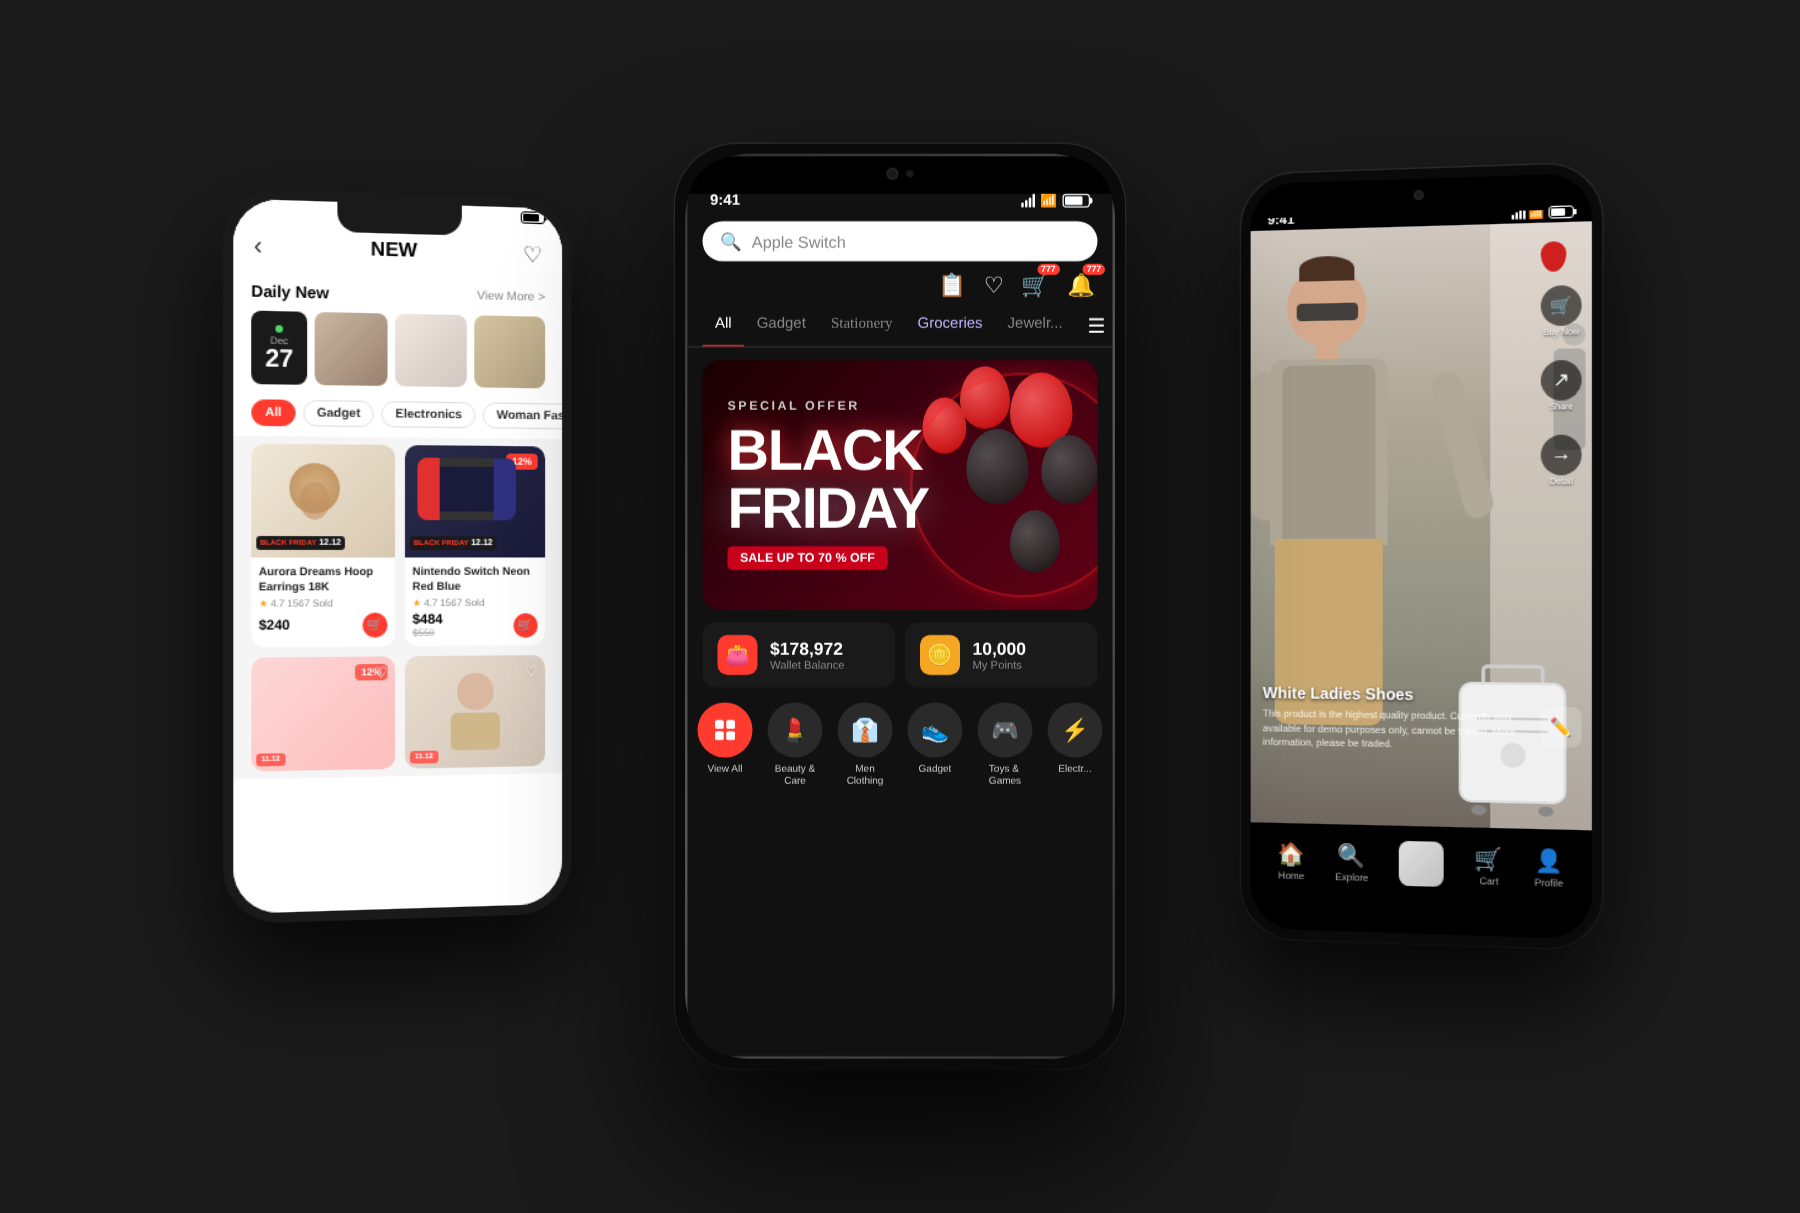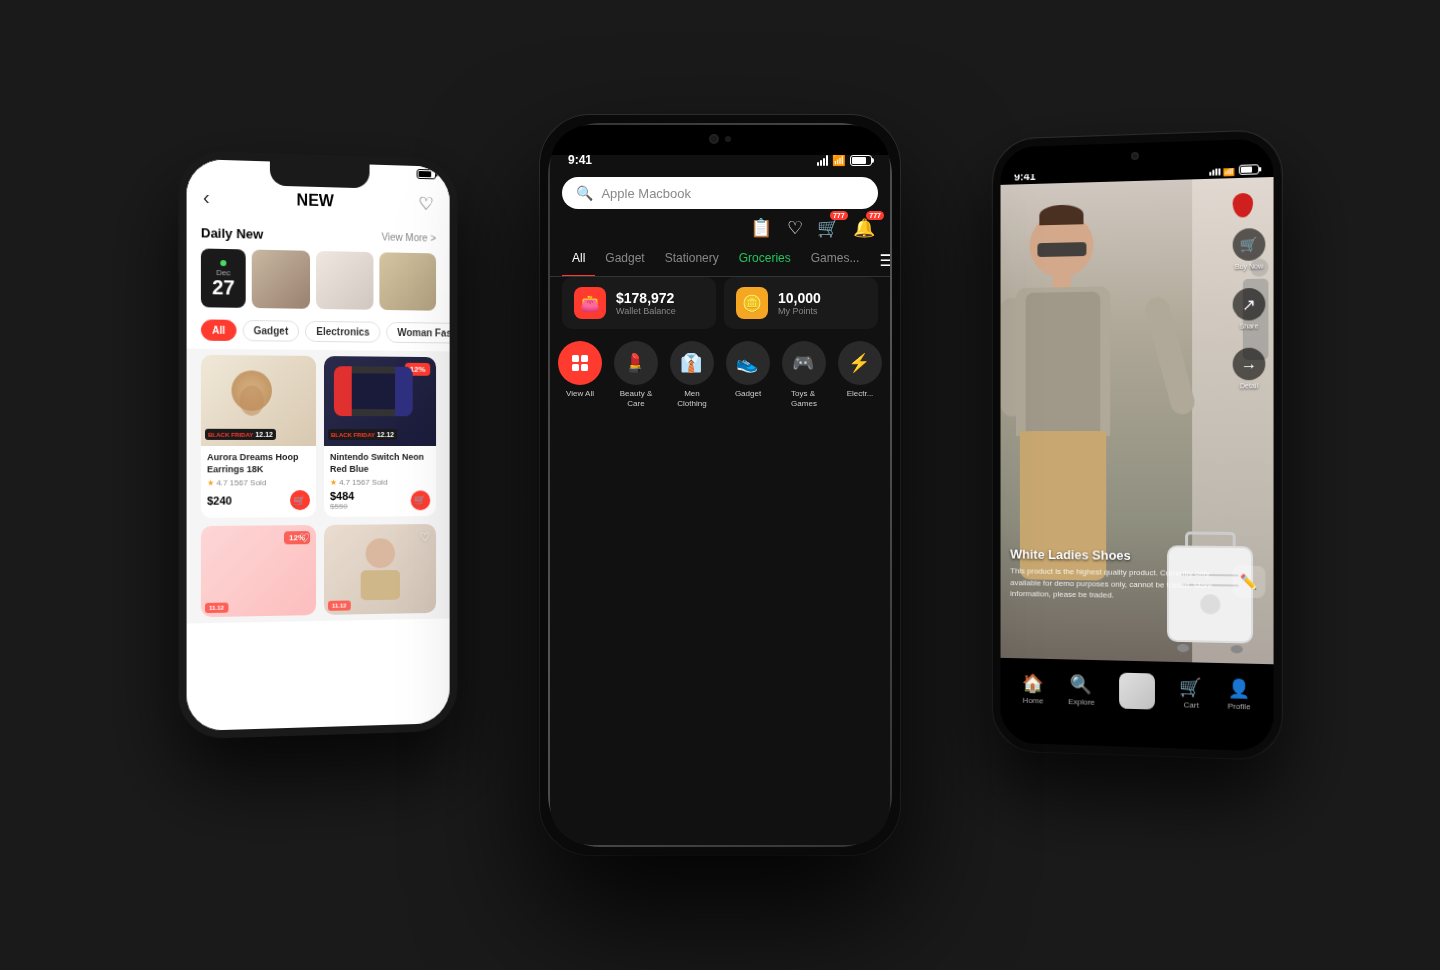--- a/index.html
+++ b/index.html
@@ -526,21 +526,21 @@
           <div style="width:22px; height:11px; border:1.5px solid #fff; border-radius:3px; display:flex; align-items:center; padding:1px; position:relative;">
             <div style="background:#fff; height:100%; width:75%; border-radius:1px;"></div>
             <div style="width:2px; height:5px; background:#fff; border-radius:0 2px 2px 0; position:absolute; right:-3px;"></div>
           </div>
         </div>
       </div>
 
       <div style="padding:6px 12px 4px;">
         <div style="display:flex; align-items:center; background:#fff; border-radius:25px; padding:8px 14px; gap:8px;">
           <span style="color:#ff3b30; font-size:14px;">🔍</span>
-          <span style="font-size:13px; color:#888; flex:1;">Apple Macbook</span>
+          <span style="font-size:13px; color:#888; flex:1;">Apple Switch</span>
         </div>
       </div>
       <div style="display:flex; justify-content:flex-end; gap:14px; padding:4px 14px 6px; align-items:center;">
         <div style="position:relative;">
           <span style="color:#fff; font-size:18px;">📋</span>
         </div>
         <div style="position:relative;">
           <span style="color:#fff; font-size:18px;">♡</span>
         </div>
         <div style="position:relative;">
@@ -552,26 +552,44 @@
           <div style="position:absolute; top:-6px; right:-8px; background:#ff3b30; color:#fff; font-size:7px; font-weight:700; padding:1px 3px; border-radius:8px;">777</div>
         </div>
       </div>
 
       <div style="display:flex; padding:0 12px; border-bottom:1px solid #333; overflow:hidden;">
         <div style="padding:6px 10px; font-size:12px; color:#fff; position:relative; flex-shrink:0;">
           All
           <div style="position:absolute; bottom:-1px; left:0; right:0; height:2px; background:#ff3b30;"></div>
         </div>
         <div style="padding:6px 10px; font-size:12px; color:#888; flex-shrink:0;">Gadget</div>
-        <div style="padding:6px 10px; font-size:12px; color:#888; flex-shrink:0;">Stationery</div>
-        <div style="padding:6px 10px; font-size:12px; color:#22c55e; flex-shrink:0;">Groceries</div>
-        <div style="padding:6px 10px; font-size:12px; color:#888; flex-shrink:0;">Games...</div>
+        <div style="padding:6px 10px; font-size:12px; color:#888; flex-shrink:0;font-family:Liberation Serif, serif;">Stationery</div>
+        <div style="padding:6px 10px; font-size:12px; color:#c4b5fd; flex-shrink:0;">Groceries</div>
+        <div style="padding:6px 10px; font-size:12px; color:#888; flex-shrink:0;">Jewelr...</div>
         <div style="margin-left:auto; padding:6px 10px; color:#fff; font-size:16px; display:flex; align-items:center;">☰</div>
       </div>
 
+      <div style="margin:10px 12px; border-radius:14px; overflow:hidden; background:linear-gradient(135deg, #1a0000 0%, #3a0010 40%, #600015 100%); height:200px; position:relative;">
+
+        <div class="balloon balloon-red-1"></div>
+        <div class="balloon balloon-red-2"></div>
+        <div class="balloon balloon-black-1"></div>
+        <div class="balloon balloon-black-2"></div>
+        <div class="balloon balloon-red-3"></div>
+        <div class="balloon balloon-black-3"></div>
+
+        <div class="neon-ring"></div>
+
+        <div style="position:absolute; left:20px; top:50%; transform:translateY(-50%); z-index:2;">
+          <div style="font-size:10px; color:#ccc; letter-spacing:2px; font-weight:600; margin-bottom:6px;">SPECIAL OFFER</div>
+          <div style="font-size:46px; font-weight:900; color:#fff; line-height:1; text-shadow:0 0 20px rgba(255,60,60,0.8); letter-spacing:-1px;">BLACK</div>
+          <div style="font-size:46px; font-weight:900; color:#fff; line-height:1; text-shadow:0 0 30px rgba(255,255,255,0.4); letter-spacing:-1px;">FRIDAY</div>
+          <div style="margin-top:8px; background:#c8001a; display:inline-block; padding:4px 10px; border-radius:4px; font-size:10px; font-weight:700; color:#fff;">SALE UP TO 70 % OFF</div>
+        </div>
+      </div>
 
       <div style="display:flex; margin:0 12px; gap:8px;">
         <div style="flex:1; background:#1a1a1a; border-radius:10px; padding:10px 12px; display:flex; align-items:center; gap:10px;">
           <div style="width:32px; height:32px; border-radius:8px; background:#ff3b30; display:flex; align-items:center; justify-content:center; font-size:16px;">👛</div>
           <div>
             <div style="font-size:14px; font-weight:700; color:#fff;">$178,972</div>
             <div style="font-size:9px; color:#888;">Wallet Balance</div>
           </div>
         </div>
         <div style="flex:1; background:#1a1a1a; border-radius:10px; padding:10px 12px; display:flex; align-items:center; gap:10px;">

